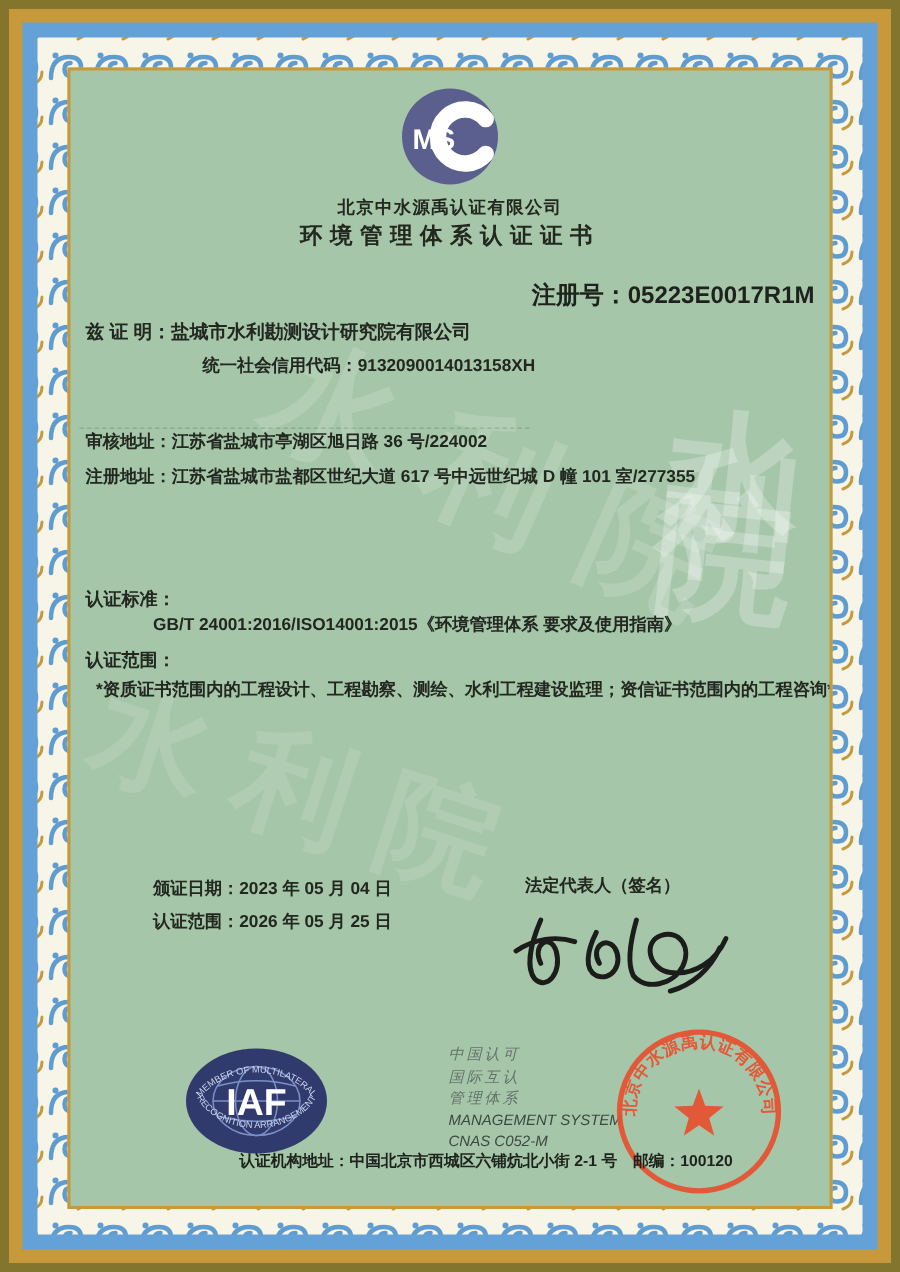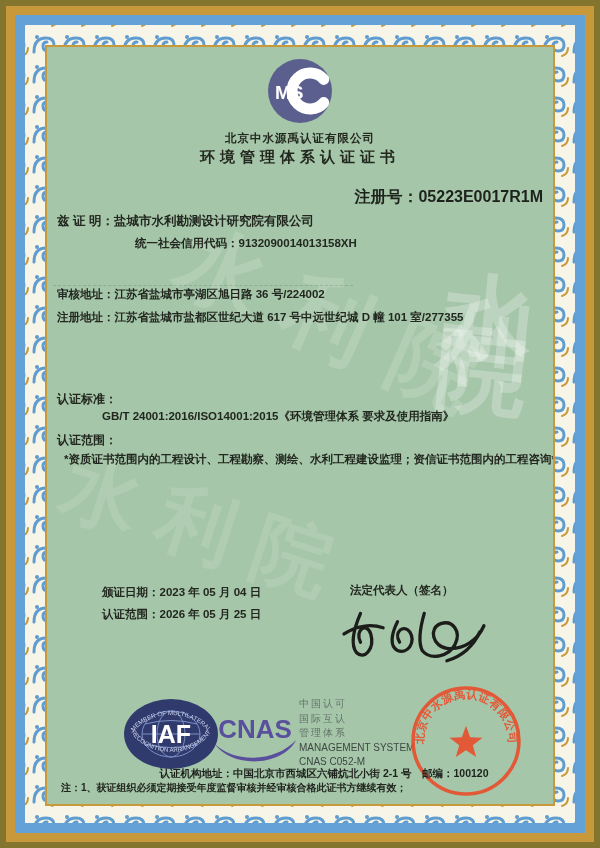--- a/index.html
+++ b/index.html
@@ -26,21 +26,21 @@
   .r-stdlabel{top:344px;left:10px;font-size:12px;}
   .r-std{top:362px;left:55px;}
   .r-scopelabel{top:385px;left:10px;font-size:12px;}
   .r-scope{top:405px;left:17px;font-size:11.5px;}
   .r-issue{top:538px;left:55px;}
   .r-valid{top:560px;left:55px;}
   .r-legal{top:536px;left:303px;}
   .sig{top:552px;left:288px;}
   .iaf{top:650px;left:50px;margin-left:24px;}
   .cnas{top:662px;left:160px;}
-  .accr{top:650px;left:252px;line-height:14.5px;font-size:10px;}
+  .accr{top:650px;left:252px;line-height:14.5px;font-size:10px;font-style:italic;}
   .accr .zh{color:#64736a;font-weight:400;letter-spacing:2px;}
   .accr .en{color:#3d4842;font-weight:400;}
   .seal{top:638px;left:363px;opacity:0.92;}
   .r-orgaddr{top:720px;font-size:10.5px;font-weight:700;color:#1d221c;padding-left:48px;}
   .r-note1{top:734px;left:14px;font-size:10px;font-weight:700;color:#22271f;}
   .r-note2{top:747px;left:38px;font-size:10px;font-weight:700;color:#22271f;}
   .logo-msc{top:10px;left:0;right:0;display:flex;justify-content:center;}
 </style>
 </head>
 <body>
@@ -140,26 +140,20 @@
         <text x="50" y="46" text-anchor="middle" font-size="25" font-weight="bold" fill="#ffffff" font-family="Liberation Sans, sans-serif">IAF</text>
         <text font-size="6.2" fill="#ccd5ee" font-family="Liberation Sans, sans-serif">
           <textPath href="#iafTop" startOffset="50%" text-anchor="middle">MEMBER OF MULTILATERAL</textPath>
         </text>
         <text font-size="6.2" fill="#ccd5ee" font-family="Liberation Sans, sans-serif">
           <textPath href="#iafBot" startOffset="50%" text-anchor="middle">RECOGNITION ARRANGEMENT</textPath>
         </text>
       </svg>
     </div>
 
-    <div class="abs cnas">
-      <svg width="96" height="60" viewBox="0 0 100 62">
-        <text x="50" y="30" text-anchor="middle" font-size="27" font-weight="bold" fill="#5a4f9c" font-family="Liberation Sans, sans-serif">CNAS</text>
-        <path d="M8 36 C28 56 70 56 93 32 C78 60 26 62 8 36 Z" fill="#5a4f9c"></path>
-      </svg>
-    </div>
 
     <div class="abs accr">
       <div class="zh">中国认可</div>
       <div class="zh">国际互认</div>
       <div class="zh">管理体系</div>
       <div class="en">MANAGEMENT SYSTEM</div>
       <div class="en">CNAS C052-M</div>
     </div>
 
     <div class="abs seal">
@@ -169,16 +163,15 @@
         </defs>
         <circle cx="55" cy="55" r="52" fill="none" stroke="#e8502f" stroke-width="3.5"></circle>
         <polygon points="55,40 59.1,51.3 71.2,51.7 61.7,59.2 65,70.8 55,64 45,70.8 48.3,59.2 38.8,51.7 50.9,51.3" fill="#e8502f"></polygon>
         <text font-size="11" font-weight="bold" fill="#e8502f" letter-spacing="0.5" font-family="DejaVu Sans, sans-serif">
           <textPath href="#sealArc" startOffset="50%" text-anchor="middle">北京中水源禹认证有限公司</textPath>
         </text>
       </svg>
     </div>
 
     <div class="abs ctr r-orgaddr">认证机构地址：中国北京市西城区六铺炕北小街 2-1 号　邮编：100120</div>
-    <div class="abs r-note1">注：1、获证组织必须定期接受年度监督审核并经审核合格此证书方继续有效；</div>
 
   </div>
 </div>
 
 </body></html>

